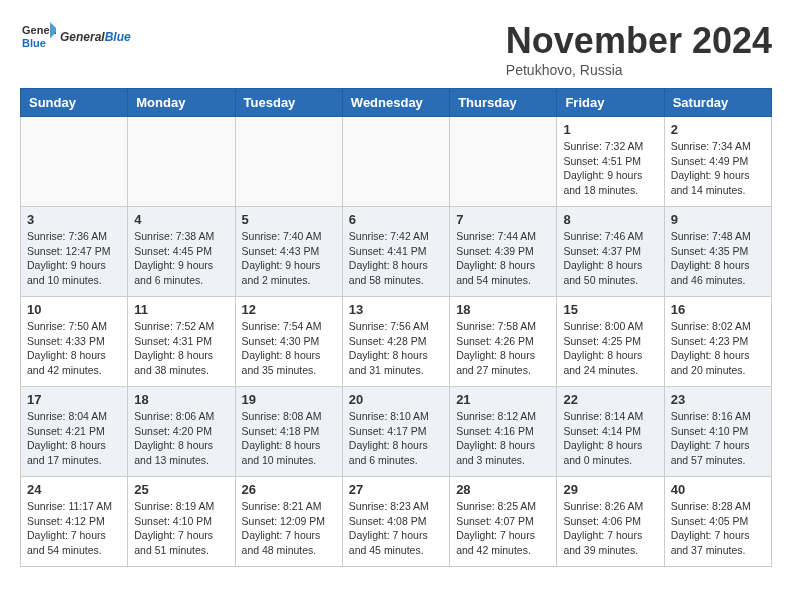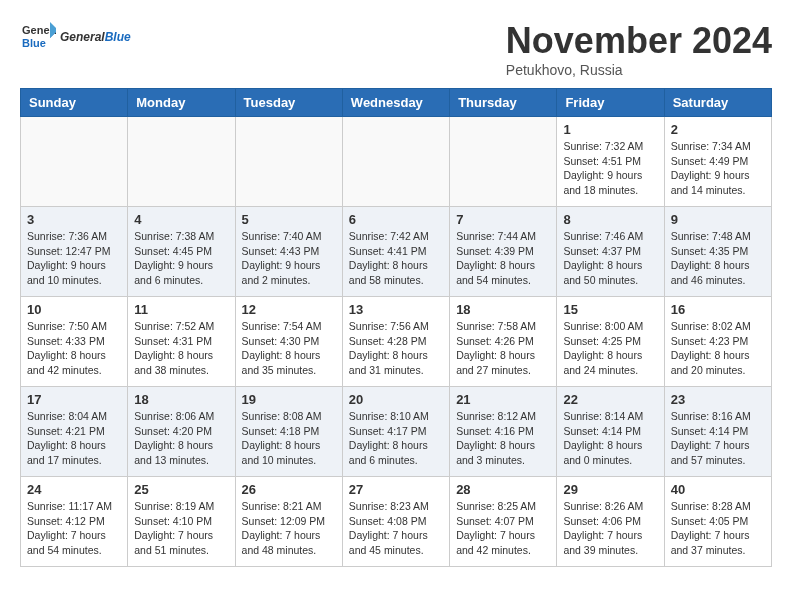--- a/index.html
+++ b/index.html
@@ -243,21 +243,21 @@
         </td>
         <td>
           <span class="day-number">22</span>
           <div class="day-info">Sunrise: 8:14 AM
 Sunset: 4:14 PM
 Daylight: 8 hours and 0 minutes.</div>
         </td>
         <td>
           <span class="day-number">23</span>
           <div class="day-info">Sunrise: 8:16 AM
-Sunset: 4:14 PM
+Sunset: 4:10 PM
 Daylight: 7 hours and 57 minutes.</div>
         </td>
       </tr>
       <tr>
         <td>
           <span class="day-number">24</span>
           <div class="day-info">Sunrise: 11:17 AM
 Sunset: 4:12 PM
 Daylight: 7 hours and 54 minutes.</div>
         </td>

